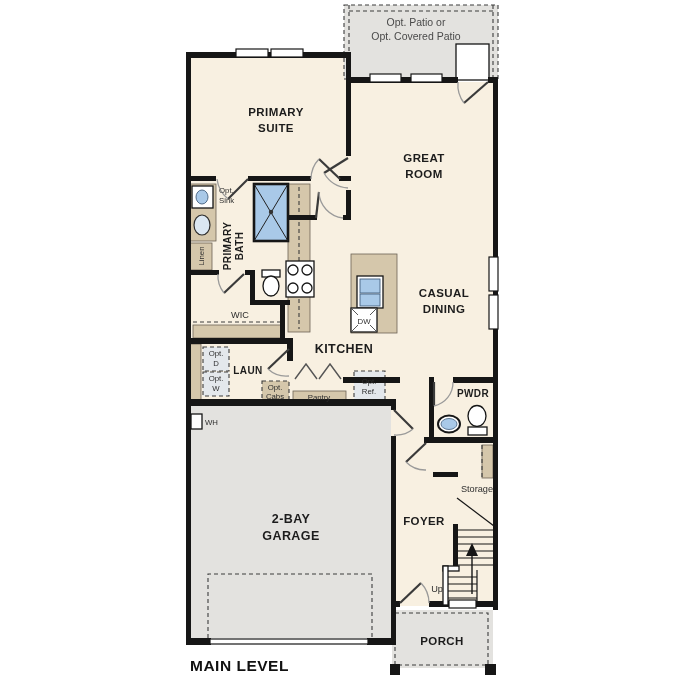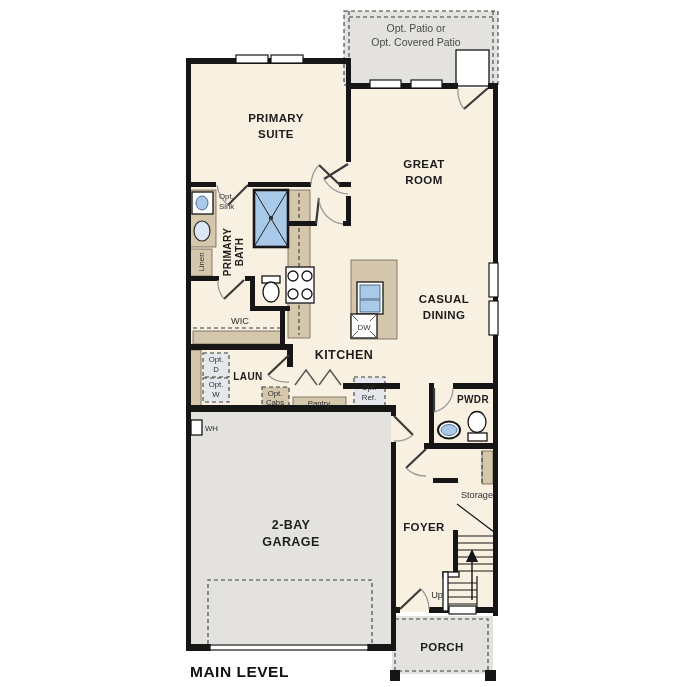--- a/index.html
+++ b/index.html
@@ -1,17 +1,17 @@
 <!DOCTYPE html>
 <html style="--wall: #161616; --floor: #f8f0e1; --concrete: #e3e2df; --cabinet: #d5c7ab; --fixture-blue: #a9c9e8; --appliance: #e4e8ec; --label: #1c1c1c;"><head>
 <meta charset="utf-8">
 <style>
   html,body{margin:0;padding:0;background:#ffffff;}
   body{width:687px;height:687px;font-family:"Liberation Sans", sans-serif;}
-  #plan{position:relative;width:687px;height:482px;background:#fff;margin-top:6px;}
+  #plan{position:relative;width:687px;height:482px;background:#fff;}
   svg{display:block;}
   .floor{fill:var(--floor);}
   .concrete{fill:var(--concrete);}
   .cab{fill:var(--cabinet);stroke:#6b6356;stroke-width:0.8;}
   .wall{fill:var(--wall);}
   .win{fill:#ffffff;stroke:var(--wall);stroke-width:1.2;}
   .blue{fill:var(--fixture-blue);stroke:#44607e;stroke-width:0.9;}
   .fixture{fill:#ffffff;stroke:var(--wall);stroke-width:1.3;}
   .arc{fill:none;stroke:#9a9a9a;stroke-width:1.3;}
   .leaf{fill:none;stroke:#3a3a3a;stroke-width:2.2;}

